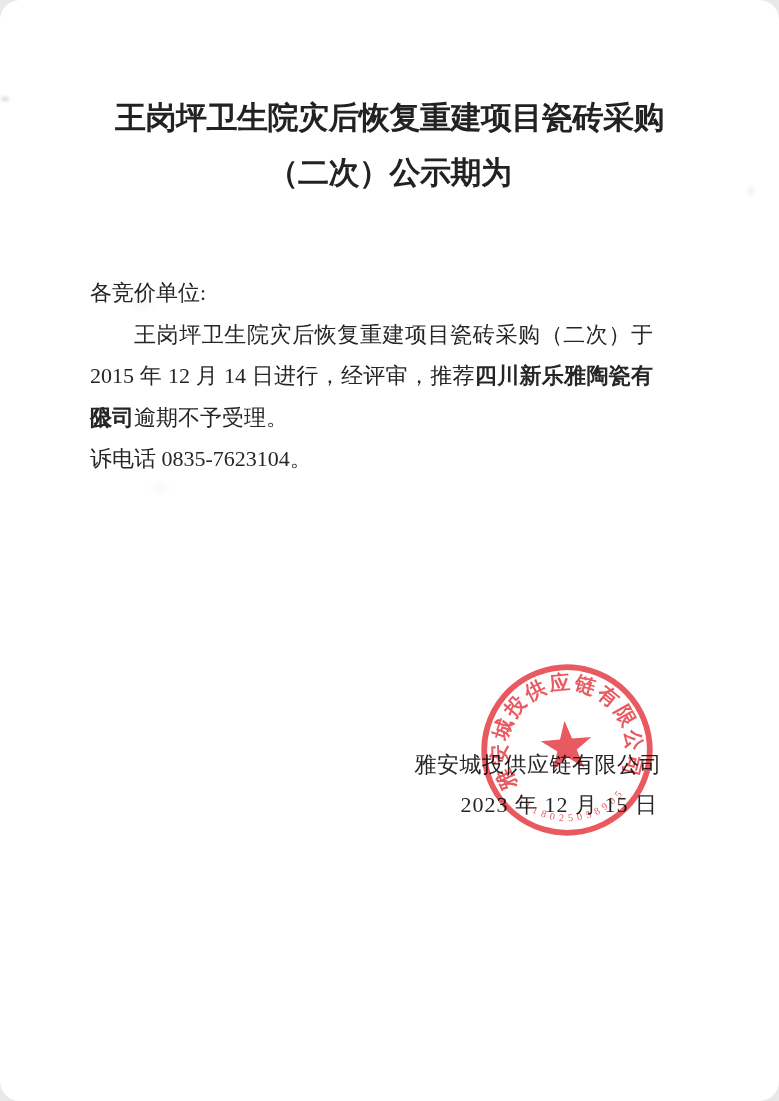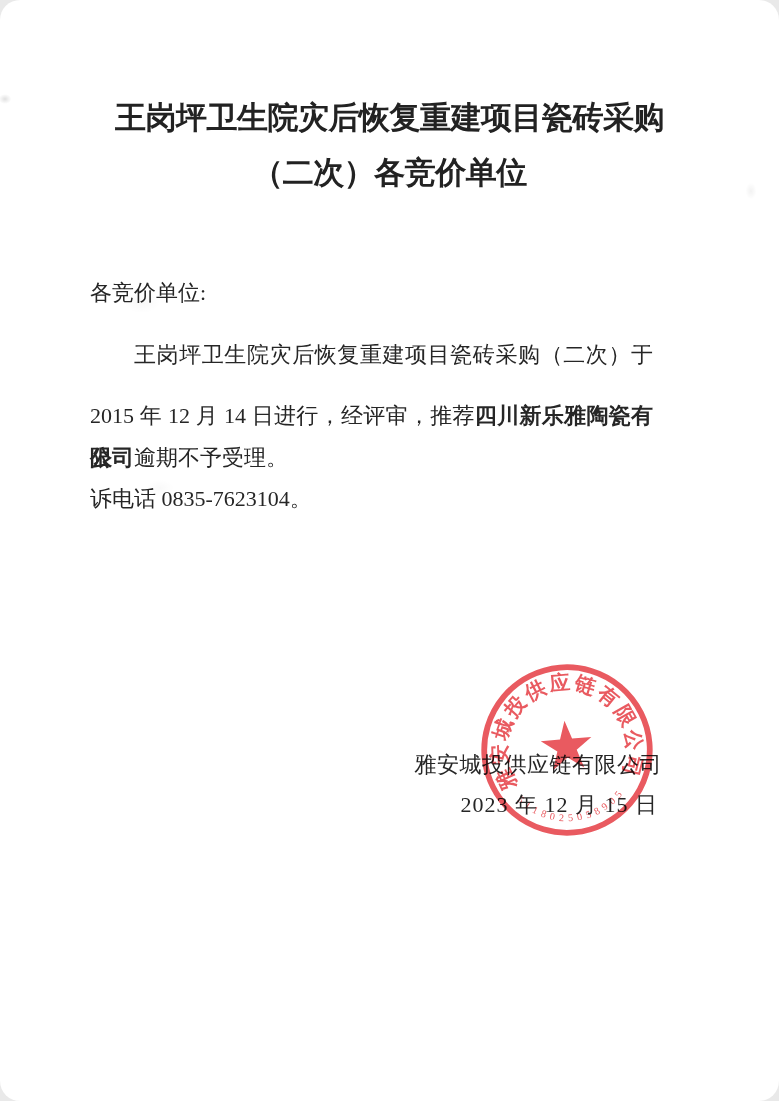--- a/index.html
+++ b/index.html
@@ -39,21 +39,21 @@
   .content {
     position: absolute;
     left: 90px;
     top: 272px;
     width: 563px;
     font-size: 22px;
     line-height: 41.5px;
     color: #262626;
   }
   .line { height: 41.5px; text-align: left; }
-  .line.justify { text-align: justify; text-align-last: justify; margin-top: 20px; }
+  .line.justify { text-align: justify; text-align-last: justify; }
   .line.indent { text-indent: 44px; }
   .line .bold { font-weight: 700; text-align: right; }
 
   .sig-company {
     position: absolute;
     top: 750px;
     right: 117px;
     font-size: 22px;
     letter-spacing: 0.5px;
     color: #262626;
@@ -89,21 +89,21 @@
   .seal .arc-company { font-size: 23px; font-weight: 700; letter-spacing: 3px; }
   .seal .arc-number  { font-size: 11.5px; letter-spacing: 5px; }
 </style>
 </head>
 <body>
 
 <div class="page">
 
   <div class="doc-title">
     <div>王岗坪卫生院灾后恢复重建项目瓷砖采购</div>
-    <div>（二次）各竞价单位</div>
+    <div>（二次）公示期为</div>
   </div>
 
   <div class="content">
       <div class="line"><span>各竞价单位:</span></div>
       <div class="line indent justify"><span>王岗坪卫生院灾后恢复重建项目瓷砖采购（二次）于</span></div>
       <div class="line justify"><span>2015 年 12 月 14 日进行，经评审，推荐</span><span class="bold">四川新乐雅陶瓷有限</span></div>
       <div class="line"><span class="bold">公司</span><span>逾期不予受理。</span></div>
       <div class="line"><span>诉电话 0835-7623104。</span></div>
     </div>
 

